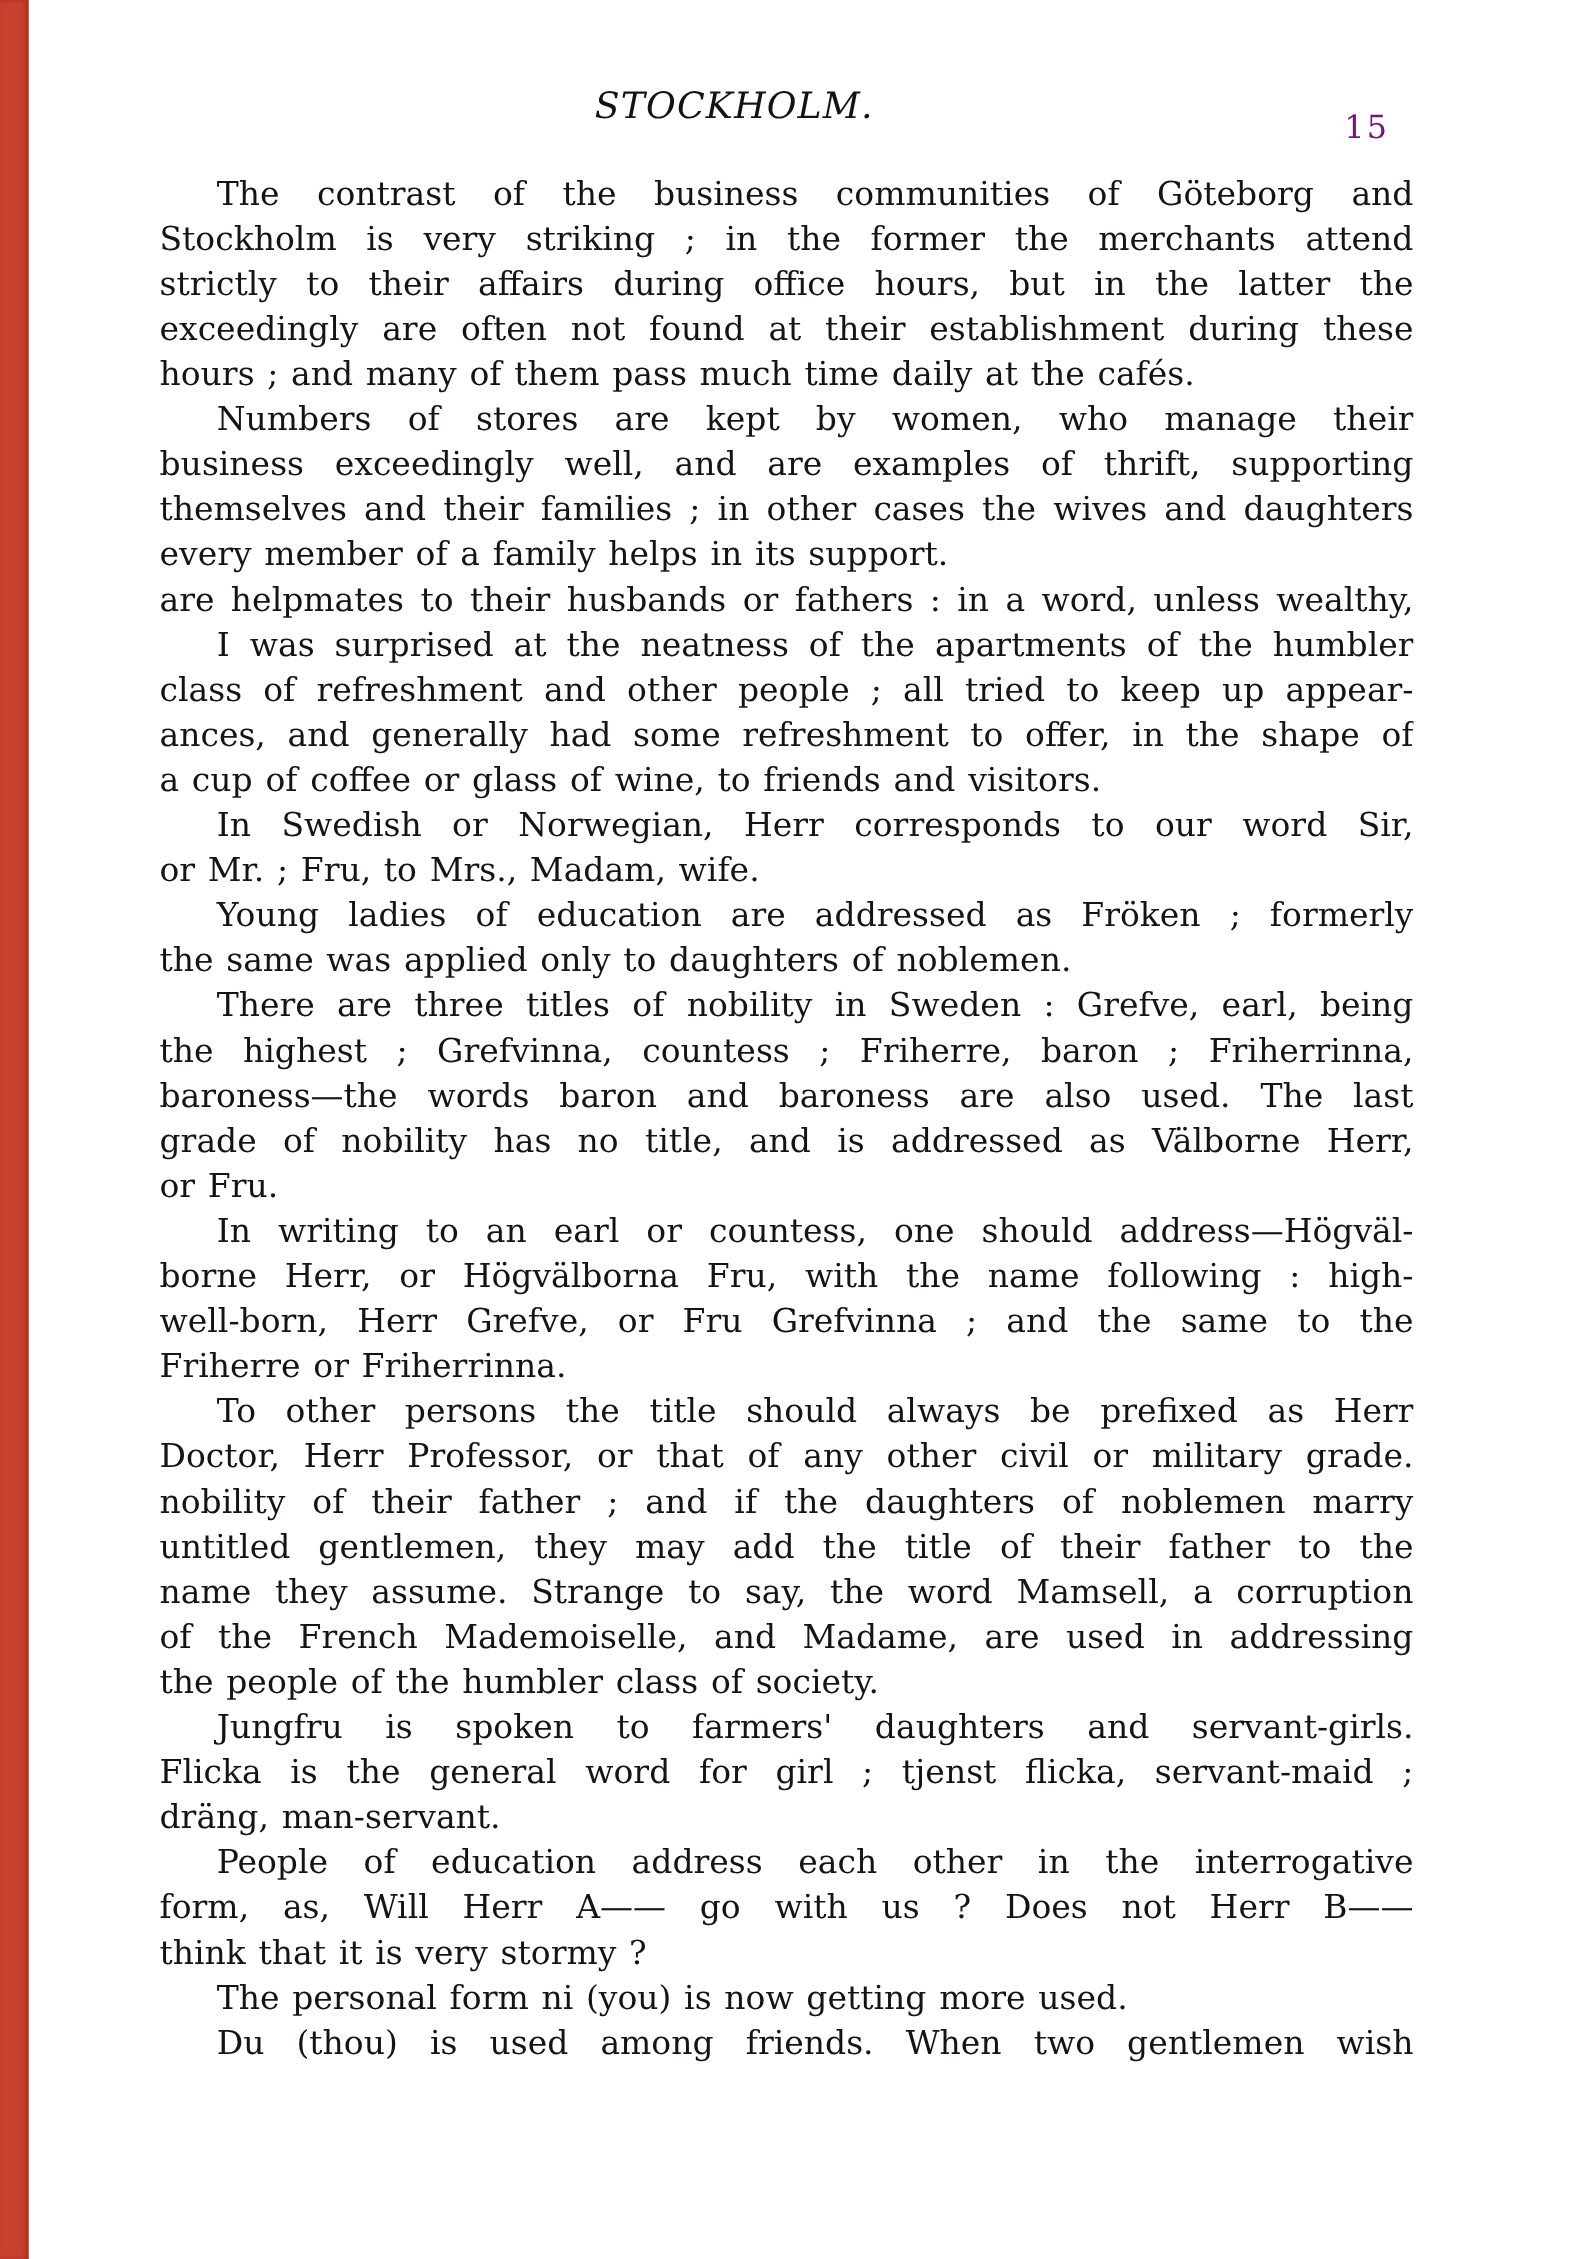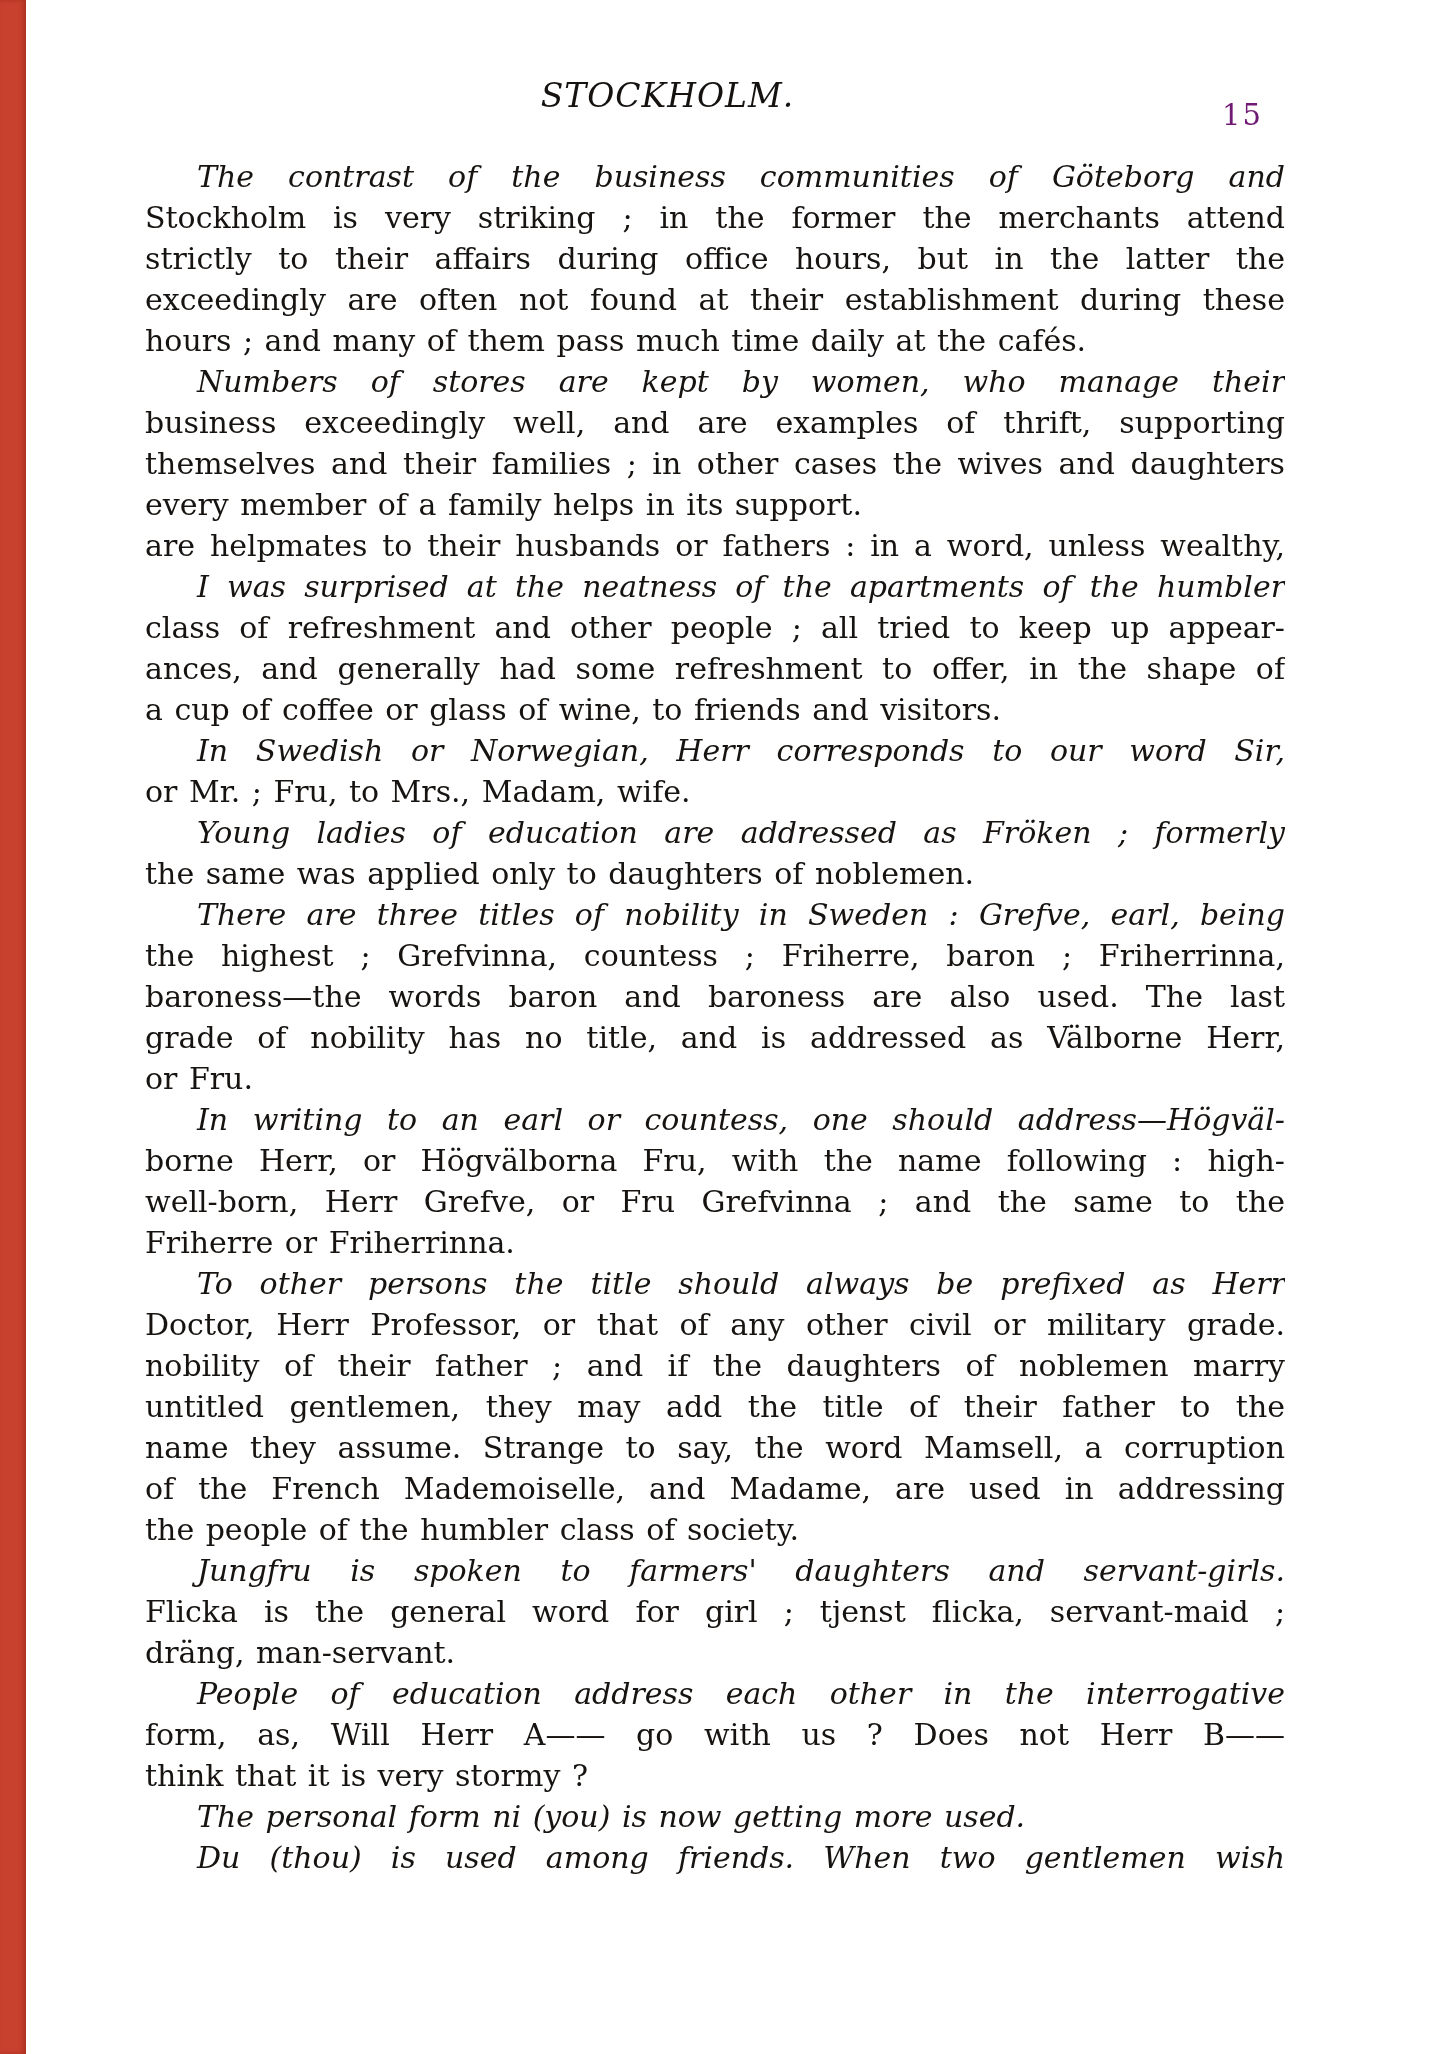--- a/index.html
+++ b/index.html
@@ -59,21 +59,20 @@
     overflow: hidden;
     text-align: justify;
     text-align-last: left;
     word-spacing: 2px;
   }
   .line.just {
     text-align-last: justify;
   }
   .line.first {
     text-indent: 52px;
-    font-style: italic;
   }
 </style>
 </head>
 <body>
 
 <div class="book-edge" style="background: rgb(200, 64, 46);"></div>
 
 <div class="page">
   <div class="page-title">STOCKHOLM.</div>
   <div class="page-number">15</div>

